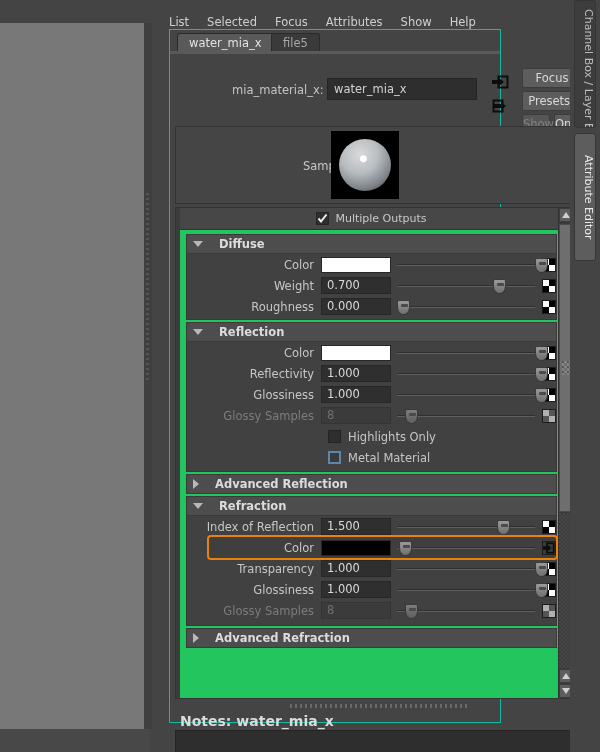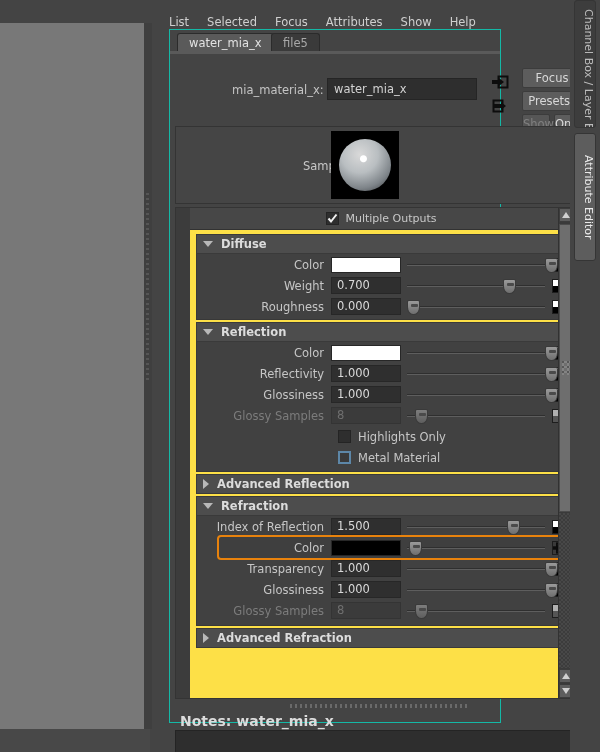--- a/index.html
+++ b/index.html
@@ -126,35 +126,35 @@
       radial-gradient(circle at 47% 38%, #ffffff 0 3px, rgba(255,255,255,0) 4px),
       radial-gradient(circle at 40% 30%, #d9d9d9 0%, #b9bec1 38%, #7e8489 70%, #2b2e30 100%);
   }
 
   
   #scroll-area{
     position:absolute; left:5px; top:153px; width:398px; height:492px;
     border:1px solid #343434; background:#3c3c3c; overflow:hidden;
   }
   #scroll-content{
-    position:absolute; left:14px; top:0; width:383px; height:100%;
-    background:#fde047;
+    position:absolute; left:4px; top:0; width:383px; height:100%;
+    background:#22c55e;
   }
 
   .multi-out{
     position:absolute; left:0; top:0; width:100%; height:22px;
     display:flex; align-items:center; justify-content:center; gap:6px;
     background:#474747; border-bottom:1px solid #323232;
   }
 
   
   .section-head{
     position:absolute; left:6px; width:371px; height:20px;
     background:#4d4d4d; border:1px solid #3a3a3a;
-    display:flex; align-items:center; gap:8px; padding-left:6px;
+    display:flex; align-items:center; gap:16px; padding-left:6px;
     font-weight:bold; font-size:11.5px; color:#dcdcdc; cursor:default;
   }
   .tri{ width:0;height:0; }
   .tri.down{ border-left:5px solid transparent; border-right:5px solid transparent; border-top:6px solid #b8b8b8; }
   .tri.right{ border-top:5px solid transparent; border-bottom:5px solid transparent; border-left:6px solid #b8b8b8; }
 
   .section-body{
     position:absolute; left:6px; width:371px;
     background:#414141; border:1px solid #383838; border-top:none;
   }

